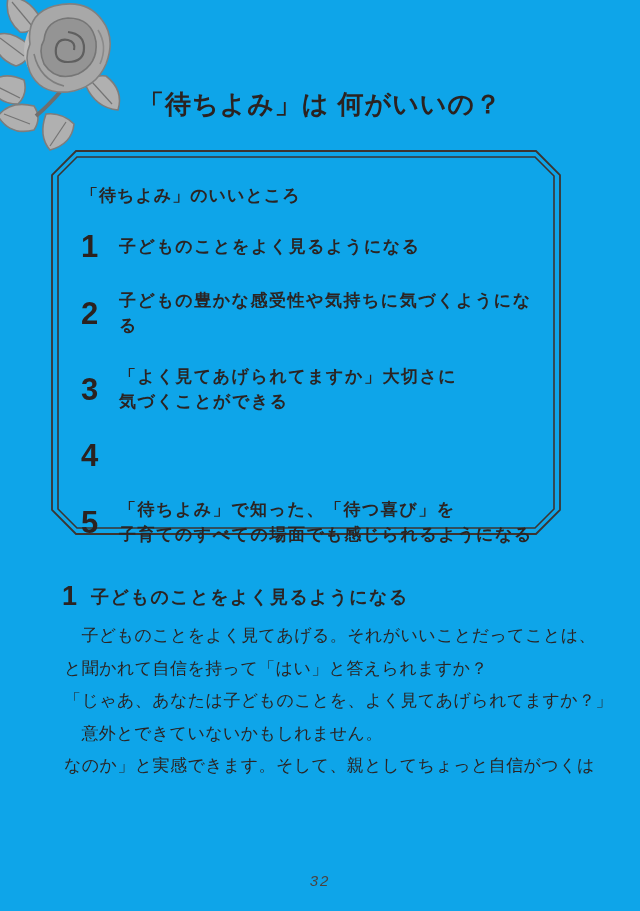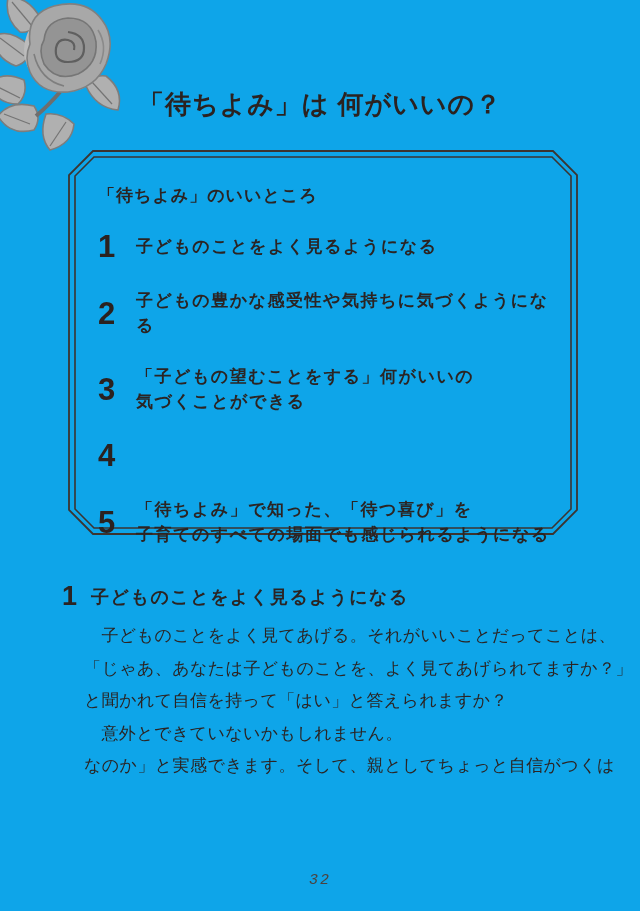--- a/index.html
+++ b/index.html
@@ -22,21 +22,21 @@
   .page-title{
     position:absolute;top:70px;left:0;width:100%;
     text-align:center;
     font-size:26px;font-weight:bold;
     letter-spacing:1px;
     color:#2b2220;
   }
 
   
   .benefits-box{
-    position:absolute;left:68px;top:150px;
+    position:absolute;left:51px;top:150px;
     width:510px;height:385px;
   }
   .box-border{position:absolute;inset:0;width:100%;height:100%;}
   .box-content{
     position:relative;
     padding:34px 22px 0 30px;
     box-sizing:border-box;
   }
   .box-heading{
     font-size:17px;font-weight:bold;
@@ -71,34 +71,34 @@
     line-height:1;
     margin-right:14px;
   }
   .sec-title{
     font-size:18px;font-weight:bold;
     letter-spacing:1.5px;
   }
 
   
   .body-text{
-    position:absolute;left:64px;top:620px;width:514px;margin-left:20px;
+    position:absolute;left:64px;top:620px;width:514px;
   }
   .body-line{
     font-size:17px;
     line-height:32.5px;
     letter-spacing:0.4px;
     white-space:nowrap;
   }
 
   
   .page-number{
     position:absolute;left:0;bottom:22px;width:100%;
     text-align:center;
-    font-family:Liberation Mono, monospace;
+    font-family:Liberation Sans, sans-serif;
     font-style:italic;
     font-size:15px;
     color:#4a4340;
     letter-spacing:2px;
   }
 </style>
 </head>
 <body>
 
 <div class="page">
@@ -145,42 +145,42 @@
       <div class="box-item">
         <span class="item-number">1</span>
         <span class="item-text">子どものことをよく見るようになる</span>
       </div>
       <div class="box-item">
         <span class="item-number">2</span>
         <span class="item-text">子どもの豊かな感受性や気持ちに気づくようになる</span>
       </div>
       <div class="box-item">
         <span class="item-number">3</span>
-        <span class="item-text">「子どもの望むことをする」何がいいの
+        <span class="item-text">「よく見てあげられてますか」大切さに
 気づくことができる</span>
       </div>
       <div class="box-item">
         <span class="item-number">4</span>
       </div>
       <div class="box-item">
         <span class="item-number">5</span>
         <span class="item-text">「待ちよみ」で知った、「待つ喜び」を
 子育てのすべての場面でも感じられるようになる</span>
       </div>
     </div>
   </div>
 
   <div class="section-heading">
     <span class="sec-num">1</span>
     <span class="sec-title">子どものことをよく見るようになる</span>
   </div>
 
   <div class="body-text">
     <div class="body-line">　子どものことをよく見てあげる。それがいいことだってことは、</div>
+    <div class="body-line">と聞かれて自信を持って「はい」と答えられますか？</div>
     <div class="body-line">「じゃあ、あなたは子どものことを、よく見てあげられてますか？」</div>
-    <div class="body-line">と聞かれて自信を持って「はい」と答えられますか？</div>
     <div class="body-line">　意外とできていないかもしれません。</div>
     <div class="body-line">なのか」と実感できます。そして、親としてちょっと自信がつくは</div>
   </div>
 
   <div class="page-number">32</div>
 
 </div>
 
 </body></html>

